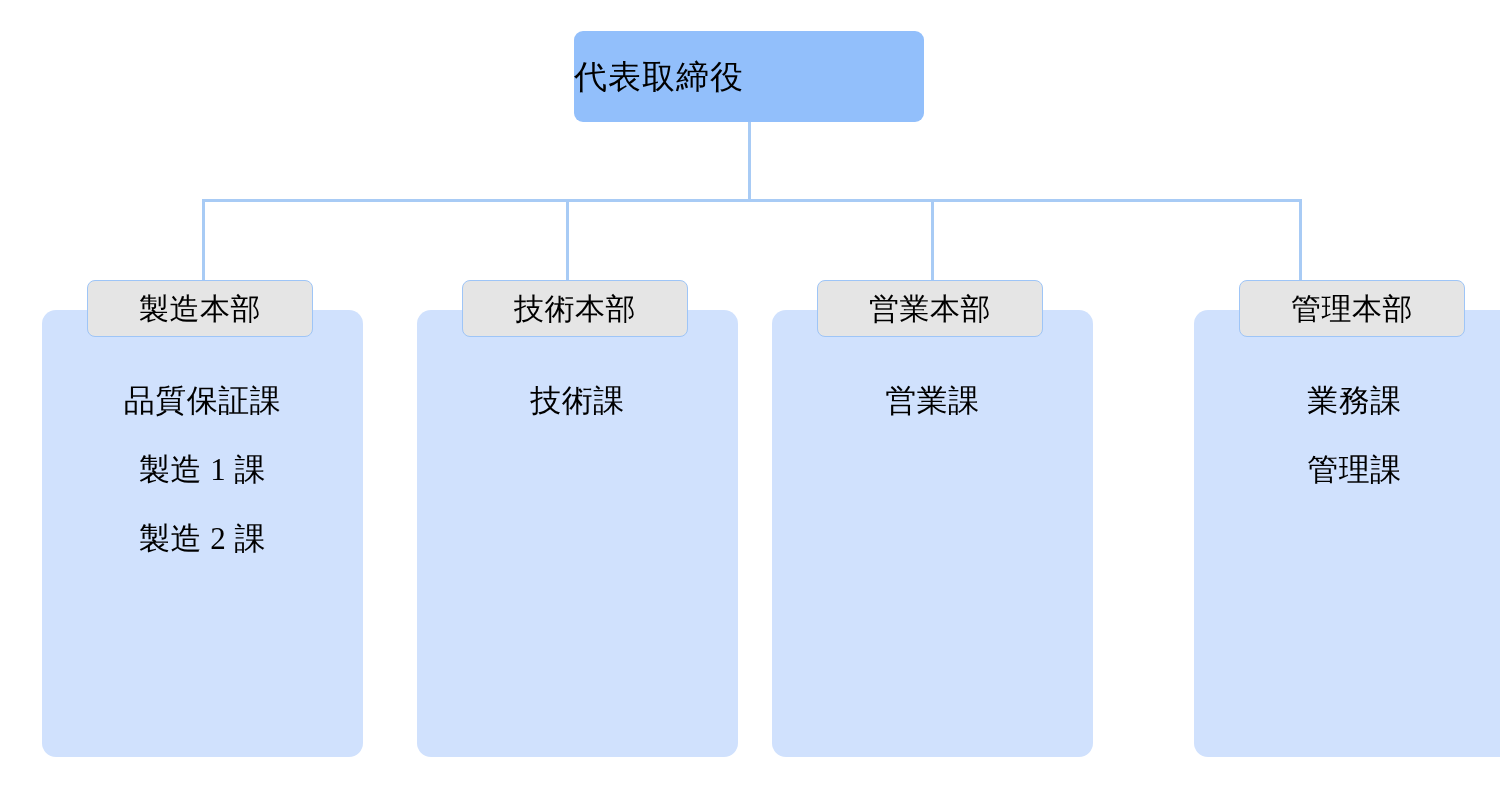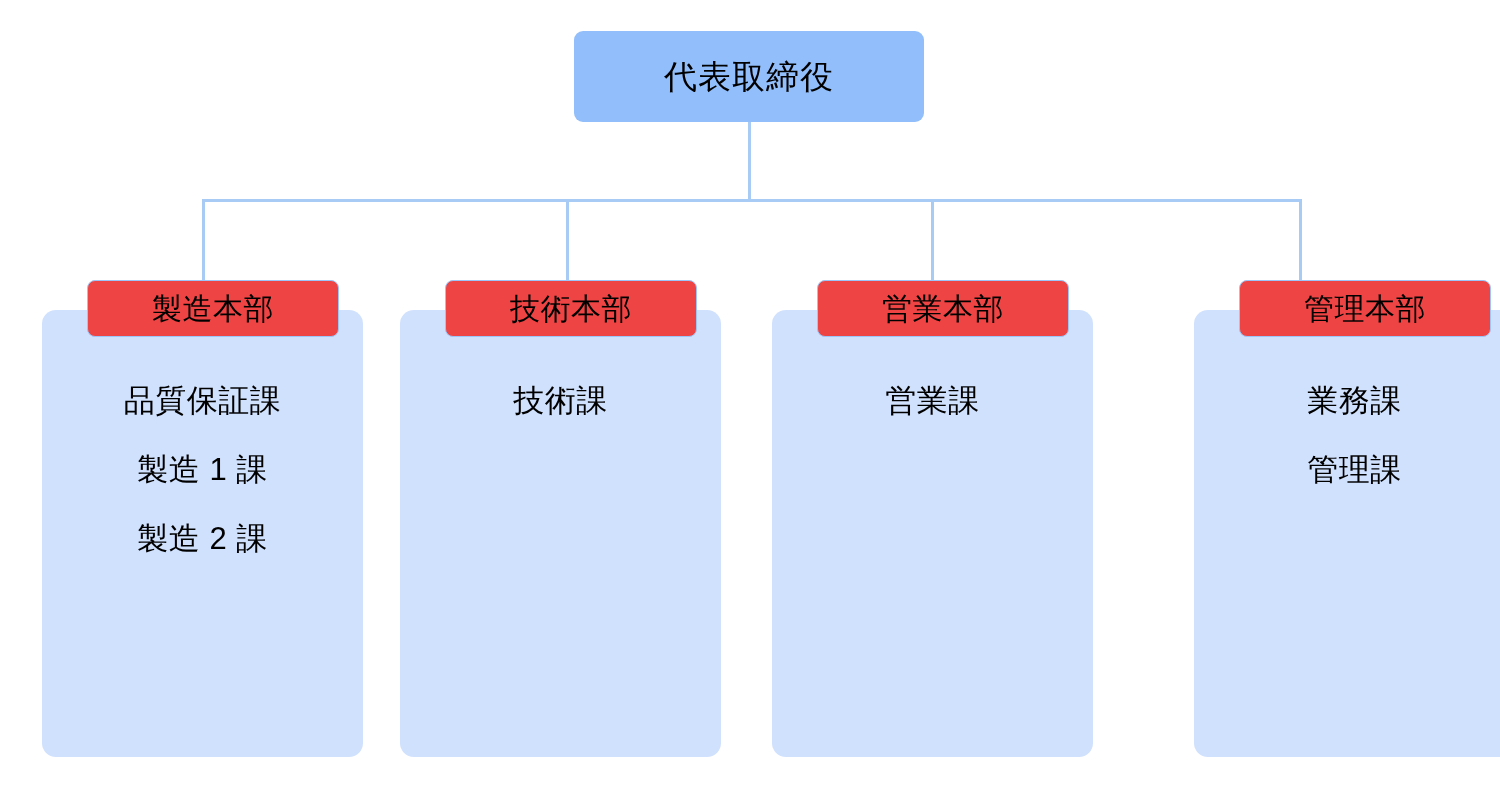--- a/index.html
+++ b/index.html
@@ -24,21 +24,21 @@
   .root-node {
     position: absolute;
     left: 574px;
     top: 31px;
     width: 350px;
     height: 91px;
     background: #92BFFB;
     border-radius: 9px;
     display: flex;
     align-items: center;
-    justify-content: center;
+    justify-content: flex-start;
     box-sizing: border-box;
   }
   .root-label {
     font-size: 33px;
     line-height: 1;
     letter-spacing: 1px;
     color: #000000;
     white-space: nowrap;
   }
 
@@ -70,42 +70,42 @@
   .conn-drop.d4 { left: 1299px; }
 
   
   .dept-column {
     position: absolute;
     top: 280px;
     width: 321px;
     height: 477px;
   }
   .dept-column.c1 { left: 42px; }
-  .dept-column.c2 { left: 400px; }
+  .dept-column.c2 { left: 417px; }
   .dept-column.c3 { left: 772px; border-radius: 22px; }
   .dept-column.c4 { left: 1194px; }
 
   .dept-body {
     position: absolute;
     left: 0;
     top: 30px;
     width: 321px;
     height: 447px;
     background: #D0E1FD;
     border-radius: 14px;
     box-sizing: border-box;
   }
 
   .dept-header {
     position: absolute;
     left: 45px;
     top: 0;
-    width: 252px;
+    width: 226px;
     height: 57px;
-    background: #ef4444;
+    background: #e5e5e5;
     border: 1.5px solid #9EC5F7;
     border-radius: 8px;
     box-sizing: border-box;
     display: flex;
     align-items: center;
     justify-content: center;
     z-index: 2;
   }
   .dept-header-label {
     font-size: 30px;
@@ -114,20 +114,21 @@
     color: #000000;
     white-space: nowrap;
   }
 
   .dept-items {
     position: absolute;
     left: 0;
     top: 86px;
     width: 321px;
     z-index: 3;
+    font-family: Liberation Serif, serif;
   }
   .dept-item {
     height: 69px;
     display: flex;
     align-items: center;
     justify-content: center;
     font-size: 31px;
     line-height: 1;
     letter-spacing: 0.5px;
     color: #000000;

